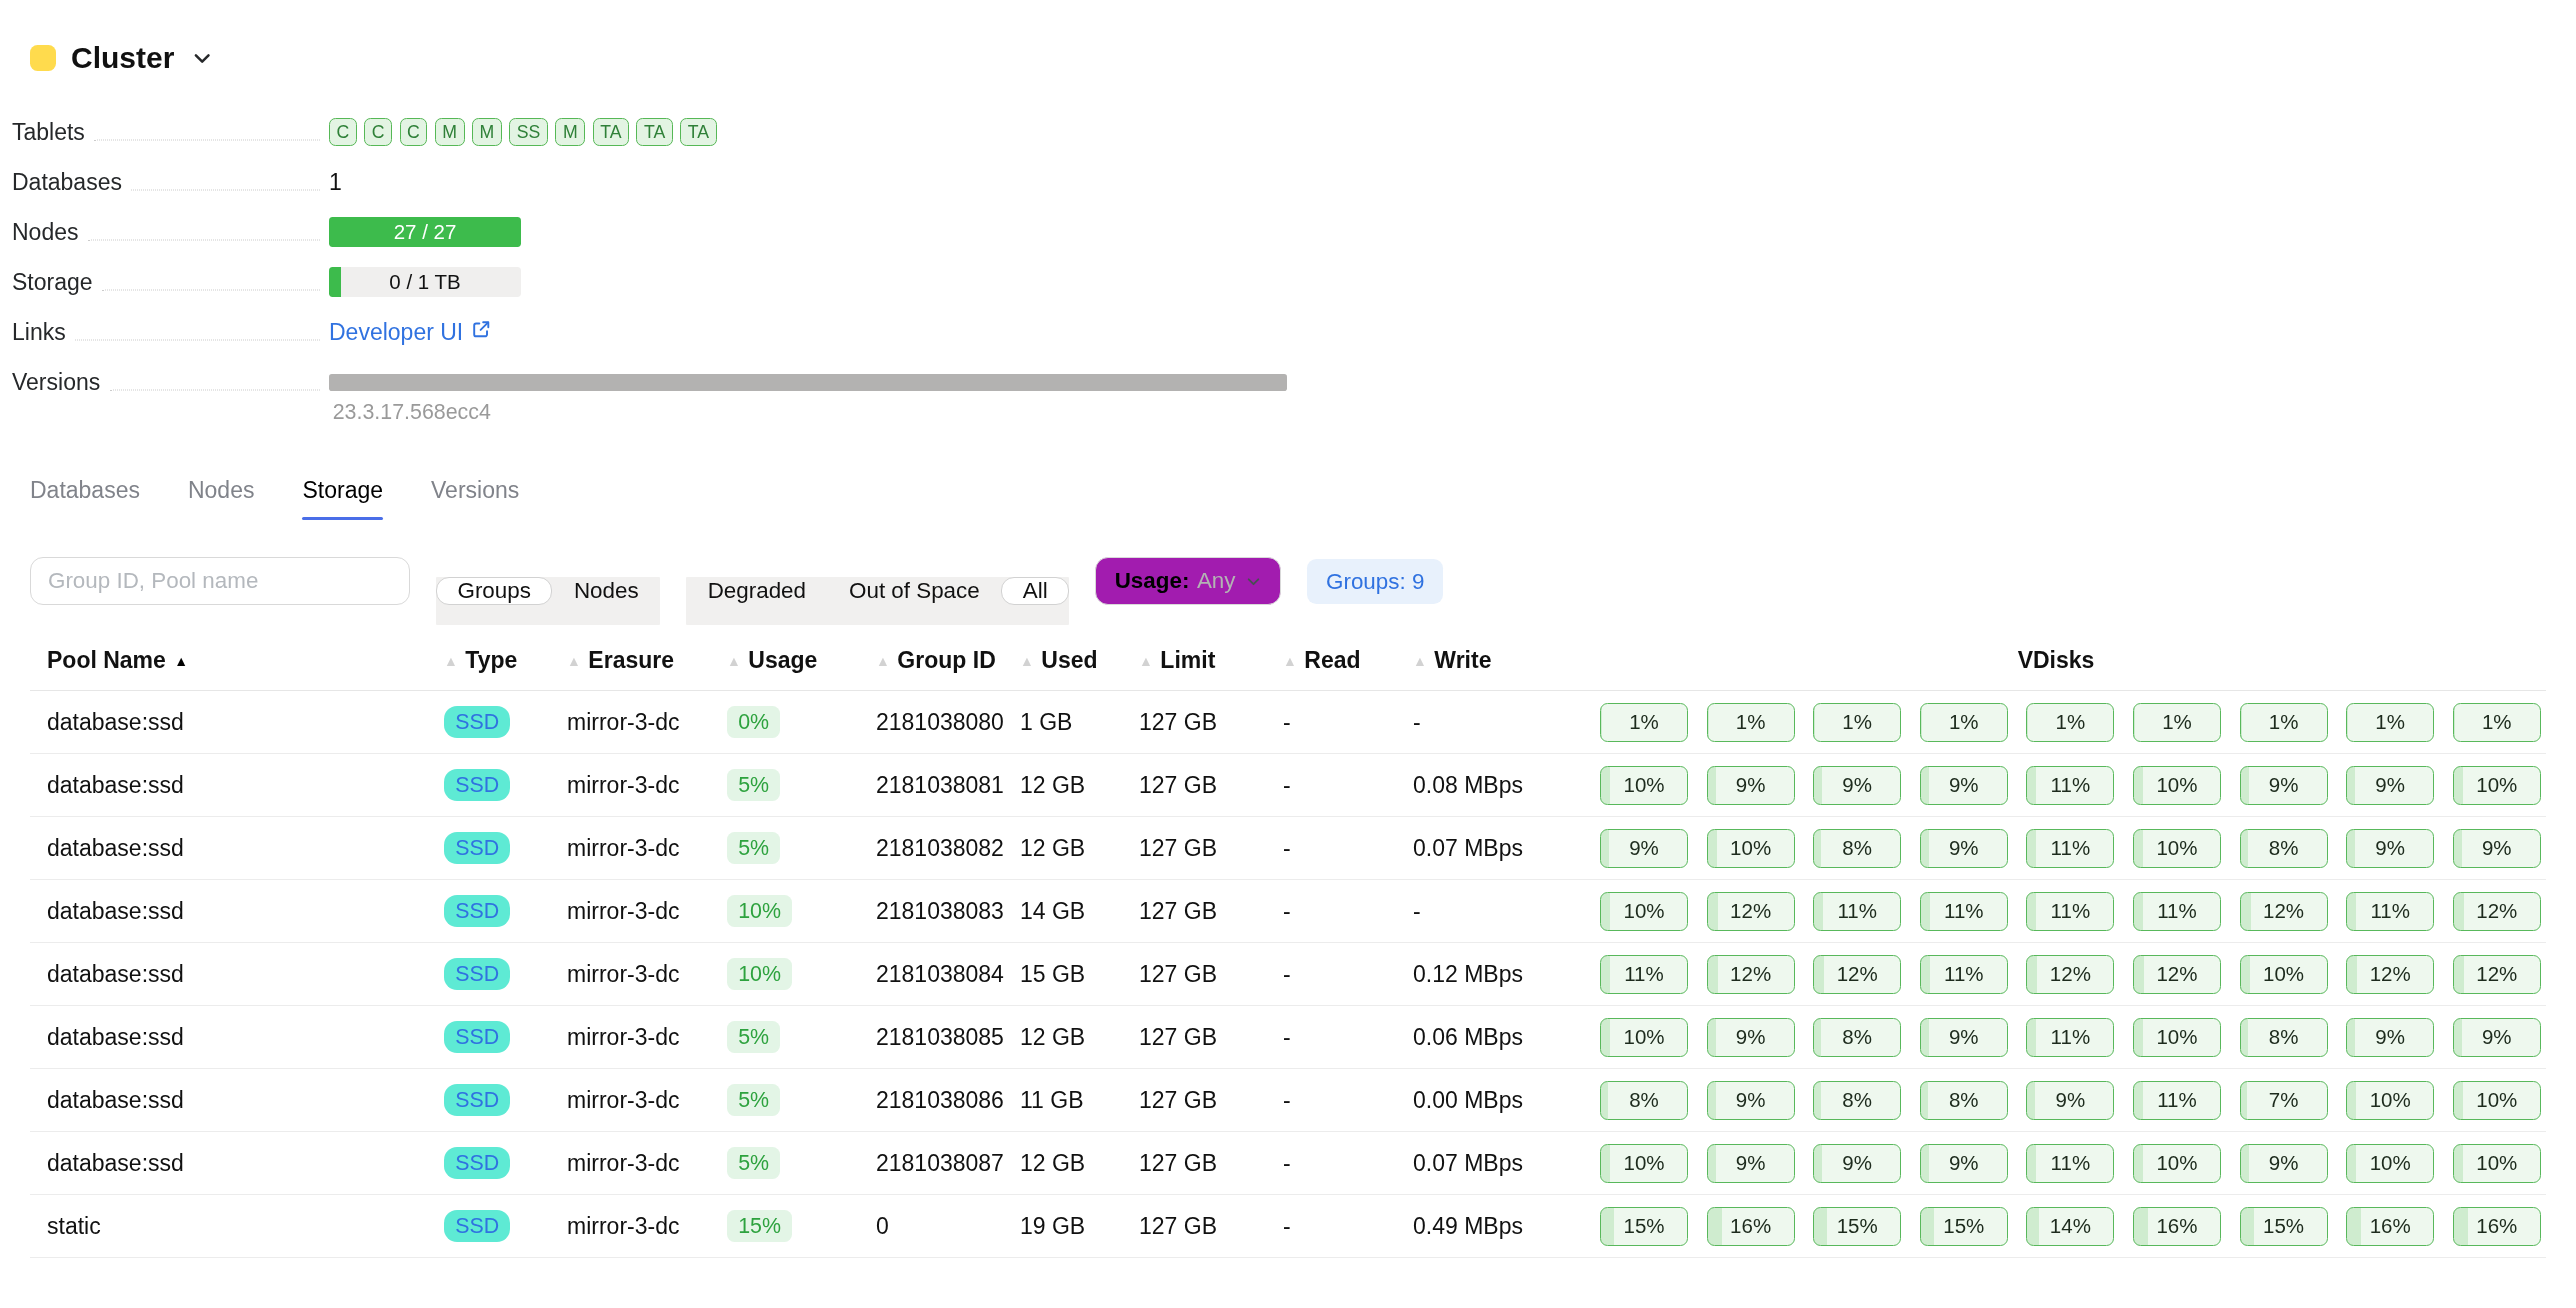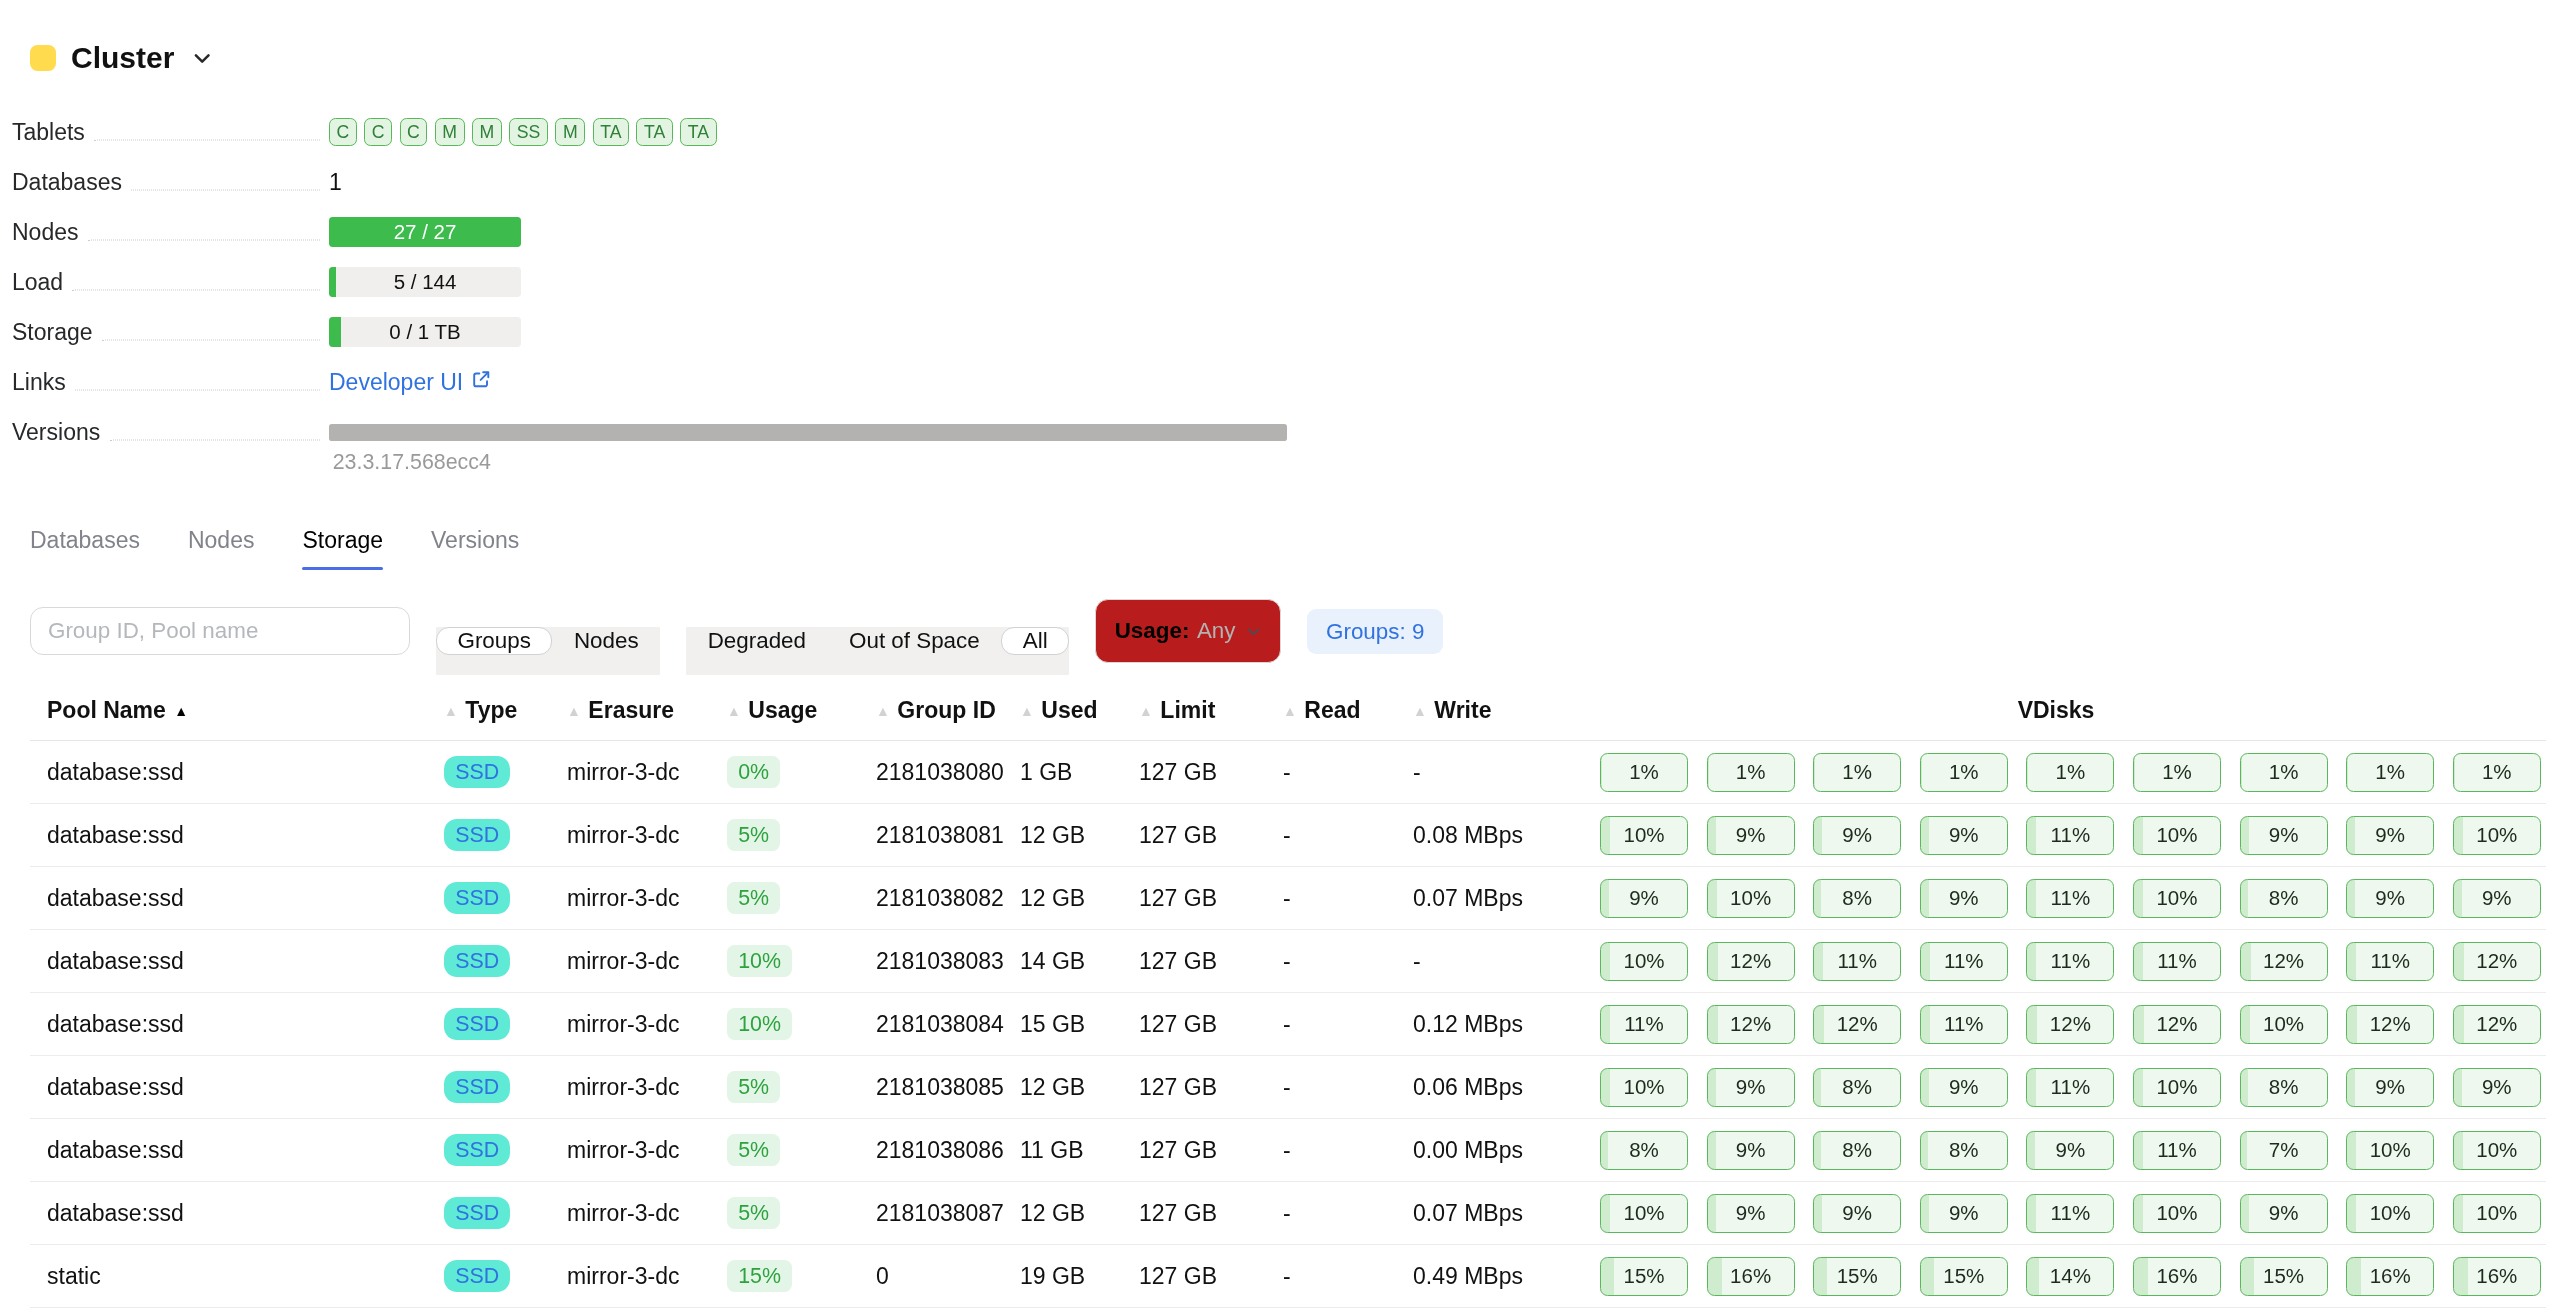--- a/index.html
+++ b/index.html
@@ -50,21 +50,21 @@
 
   
   .filter-bar { display:flex; align-items:center; gap:26px; padding:0 30px; margin-top:37px; height:48px; }
   .search-input { width:380px; height:48px; border:1.9px solid #d9d9d9; border-radius:13px; padding:0 17px;
     font-size:22.4px; font-family:inherit; color:#111; outline:none; background:#fff; }
   .search-input::placeholder { color:#b4b8bd; }
   .seg { display:flex; align-items:flex-start; background:#f1f0ef; border-radius:1px; height:48px; overflow:visible;margin-top:40px; }
   .seg-option { display:flex; align-items:center; padding:0 20.5px; font-size:22.4px; color:#111; border-radius:13px;
     border:1.9px solid transparent; cursor:pointer; white-space:nowrap; }
   .seg-option.selected { background:#fff; border-color:#d2d2d2; }
-  .usage-btn { display:inline-flex; align-items:center; gap:7.5px; height:64px; padding:0 18.6px; background:#b91c1c;
+  .usage-btn { display:inline-flex; align-items:center; gap:7.5px; height:48px; padding:0 18.6px; background:#a21caf;
     border:1.9px solid #d9d9d9; border-radius:13px; font-size:22.4px; font-family:inherit; cursor:pointer; }
   .usage-label { color:#000; font-weight:700; }
   .usage-value { color:#b3b3b3; }
   .usage-caret { display:flex; align-items:center; margin-left:1.9px; }
   .groups-badge { height:45px; line-height:45px; padding:0 18.6px; background:#e8f1fc; color:var(--link-blue,#3072e0);
     border-radius:9.3px; font-size:22.4px; white-space:nowrap; }
 
   
   .storage-table { margin:26px 30px 0; }
   .trow { display:grid; grid-template-columns:414px 123px 160px 149px 144px 119px 144px 130px 153px minmax(0,1fr);
@@ -140,32 +140,20 @@
         <span class="leader"></span>
       </div>
       <div class="info-value">
         <div class="hbar">
           <div class="hbar-fill" style="width: 100%;"></div>
           <div class="hbar-text on-fill">27 / 27</div>
         </div>
       </div>
     </div>
 
-    <div class="info-row">
-      <div class="info-label-cell">
-        <span class="info-label">Load</span>
-        <span class="leader"></span>
-      </div>
-      <div class="info-value">
-        <div class="hbar">
-          <div class="hbar-fill" style="width: 3.5%;"></div>
-          <div class="hbar-text">5 / 144</div>
-        </div>
-      </div>
-    </div>
 
     <div class="info-row">
       <div class="info-label-cell">
         <span class="info-label">Storage</span>
         <span class="leader"></span>
       </div>
       <div class="info-value">
         <div class="hbar">
           <div class="hbar-fill" style="width: 6%;"></div>
           <div class="hbar-text">0 / 1 TB</div>

